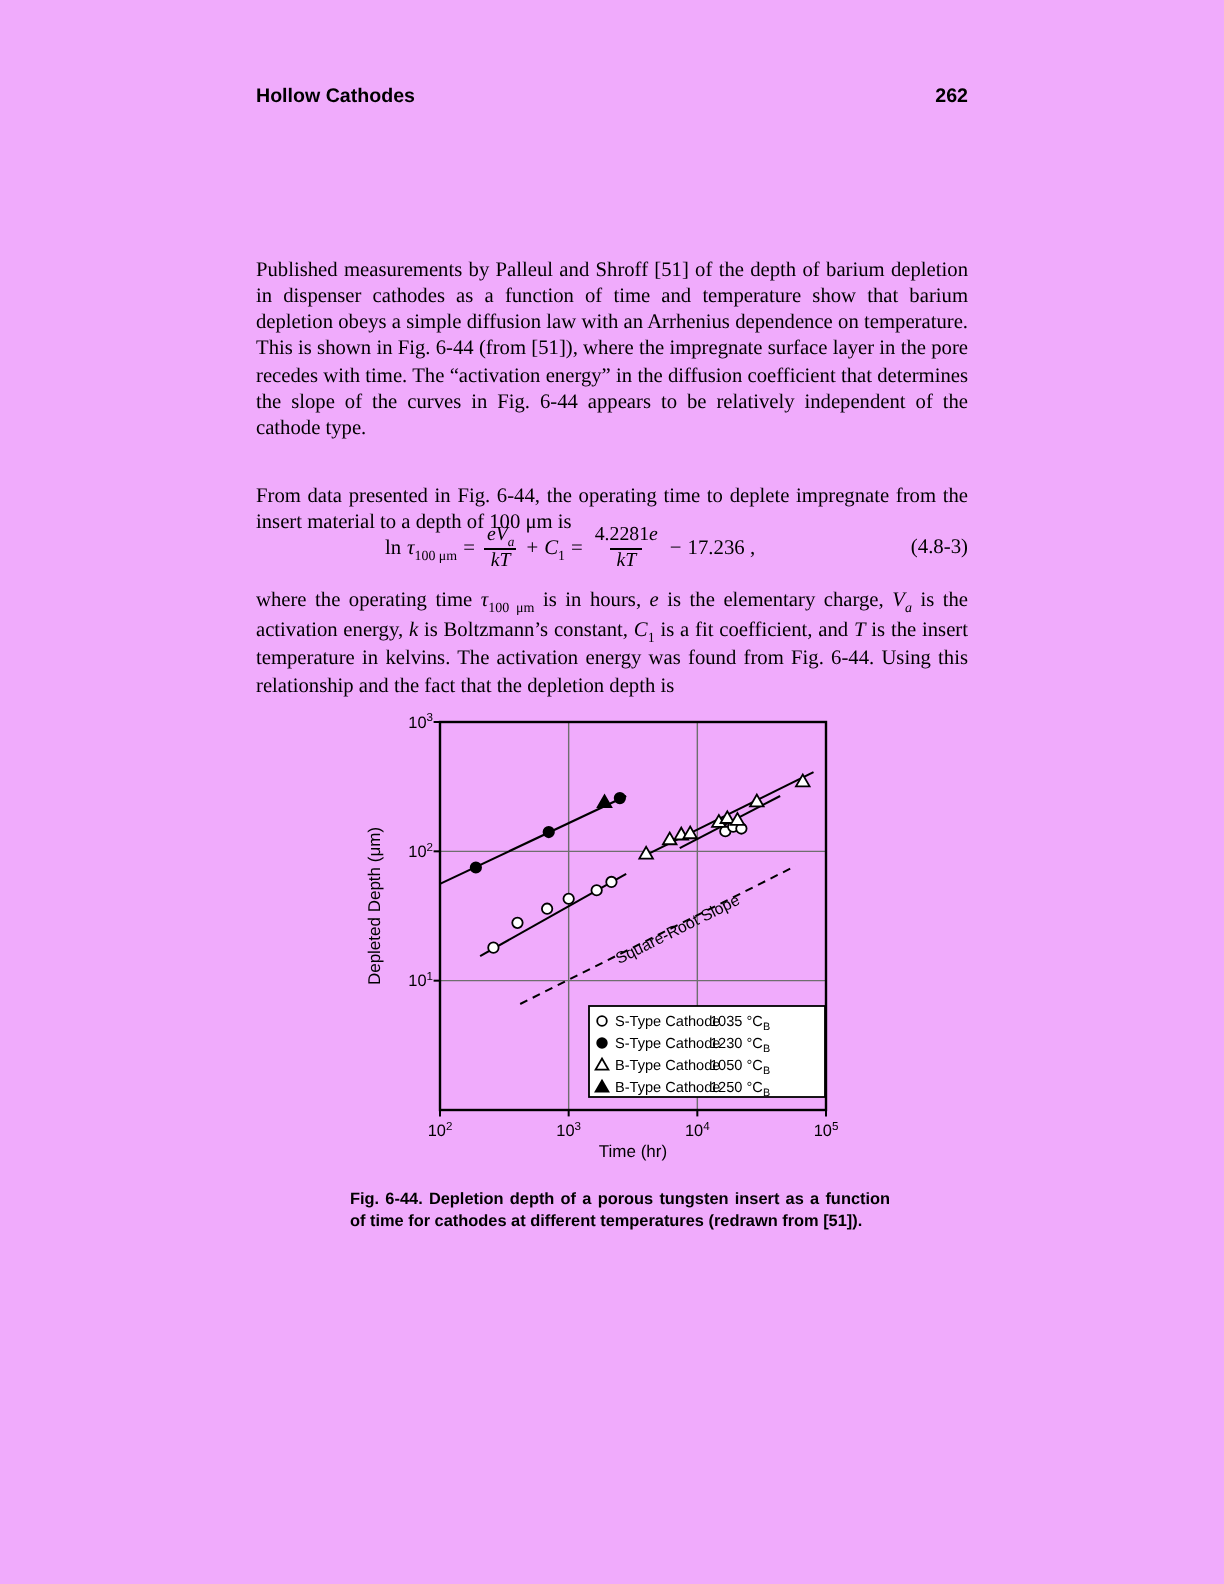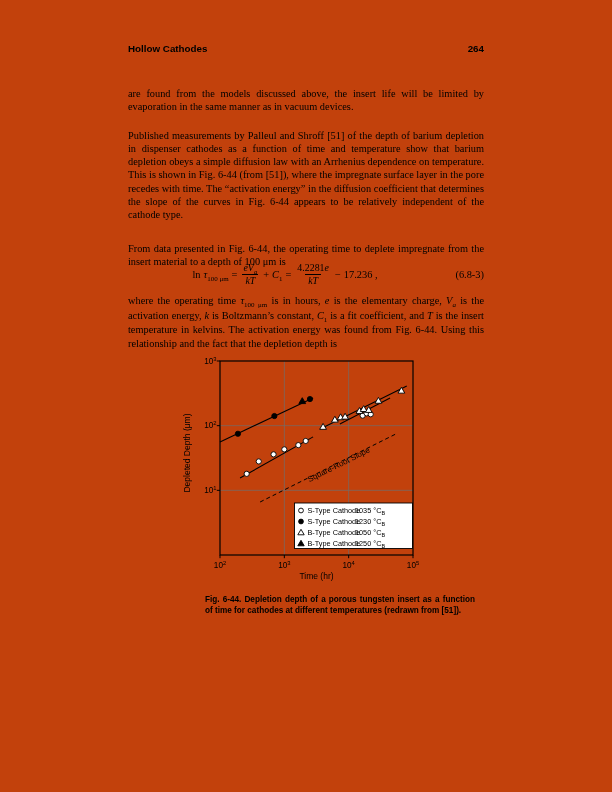--- a/index.html
+++ b/index.html
@@ -1,16 +1,16 @@
 <!DOCTYPE html>
 <html><head>
 <meta charset="utf-8">
 <style>
   html,body{margin:0;padding:0;background:#ffffff;}
-  .page{position:relative;width:612px;height:792px;background:#c2410c;color:#000;
+  .page{position:relative;width:612px;height:792px;background:#f0abfc;color:#000;
         font-family:"Liberation Serif",serif;overflow:hidden;}
   .running-head{position:absolute;left:128px;top:43px;width:356px;display:flex;
         justify-content:space-between;font-family:"Liberation Sans",sans-serif;
         font-weight:bold;font-size:9.8px;}
   .para{position:absolute;left:128px;width:356px;text-align:justify;
         font-size:10.35px;line-height:13.05px;}
   #p1{top:77px;}
   #p2{top:119px;}
   #p3{top:232px;}
   #p4{top:284px;line-height:14.2px;}
@@ -23,33 +23,32 @@
   .eq-main sub{font-size:67%;line-height:0;}
   .frac{display:inline-flex;flex-direction:column;align-items:center;
         line-height:1.15;font-size:9.9px;}
   .frac .num{padding:0 3px;}
   .frac .den{border-top:0.9px solid #000;padding:0 3px;}
   .eq-no{position:absolute;right:0;top:50%;transform:translateY(-50%);}
   .fig{position:absolute;left:160px;top:348px;}
   svg text{font-family:"Liberation Sans",sans-serif;fill:#000;}
   .caption{position:absolute;left:175px;top:586px;width:270px;
         font-family:"Liberation Sans",sans-serif;font-weight:bold;
-        font-size:8.2px;line-height:11px;text-align:justify;margin-left:30px;}
+        font-size:8.2px;line-height:11px;text-align:justify;}
 </style>
 </head>
 <body>
 
 <div class="page">
 
   <div class="running-head">
     <span>Hollow Cathodes</span>
-    <span>264</span>
+    <span>262</span>
   </div>
 
-  <p class="para" id="p1">are found from the models discussed above, the insert life will be limited by evaporation in the same manner as in vacuum devices.</p>
   <p class="para" id="p2">Published measurements by Palleul and Shroff [51] of the depth of barium depletion in dispenser cathodes as a function of time and temperature show that barium depletion obeys a simple diffusion law with an Arrhenius dependence on temperature. This is shown in Fig. 6-44 (from [51]), where the impregnate surface layer in the pore recedes with time. The “activation energy” in the diffusion coefficient that determines the slope of the curves in Fig. 6-44 appears to be relatively independent of the cathode type.</p>
   <p class="para" id="p3">From data presented in Fig. 6-44, the operating time to deplete impregnate from the insert material to a depth of 100 μm is</p>
 
   <div class="equation">
     <span class="eq-main">
       <span>ln</span>
       <span><span class="it">τ</span><sub>100 μm</sub></span>
       <span>=</span>
       <span class="frac">
         <span class="num"><span class="it">eV</span><sub class="it">a</sub></span>
@@ -58,21 +57,21 @@
       <span>+</span>
       <span><span class="it">C</span><sub>1</sub></span>
       <span>=</span>
       <span class="frac">
         <span class="num"><span>4.2281</span><span class="it">e</span></span>
         <span class="den it">kT</span>
       </span>
       <span>−</span>
       <span>17.236 ,</span>
     </span>
-    <span class="eq-no">(6.8-3)</span>
+    <span class="eq-no">(4.8-3)</span>
   </div>
 
   <p class="para" id="p4"><span>where the operating time </span><span class="it">τ</span><sub>100 μm</sub><span> is in hours, </span><span class="it">e</span><span> is the elementary charge, </span><span class="it">V</span><sub class="it">a</sub><span> is the activation energy, </span><span class="it">k</span><span> is Boltzmann’s constant, </span><span class="it">C</span><sub>1</sub><span> is a fit coefficient, and </span><span class="it">T</span><span> is the insert temperature in kelvins. The activation energy was found from Fig. 6-44. Using this relationship and the fact that the depletion depth is</span></p>
 
   <svg class="fig" id="fig-svg" width="312" height="236" viewBox="160 348 312 236">
       <line x1="284.3333333333333" y1="361" x2="284.3333333333333" y2="555" stroke="#6e6e6e" stroke-width="0.7"></line>
       <line x1="348.66666666666663" y1="361" x2="348.66666666666663" y2="555" stroke="#6e6e6e" stroke-width="0.7"></line>
       <line x1="220" y1="490.3333333333333" x2="413" y2="490.3333333333333" stroke="#6e6e6e" stroke-width="0.7"></line>
       <line x1="220" y1="425.66666666666663" x2="413" y2="425.66666666666663" stroke="#6e6e6e" stroke-width="0.7"></line>
       <line x1="260.0957043489316" y1="502.0028255016258" x2="397.78053425254893" y2="433.0069331055128" stroke="#000" stroke-width="1" stroke-dasharray="4 3"></line>

